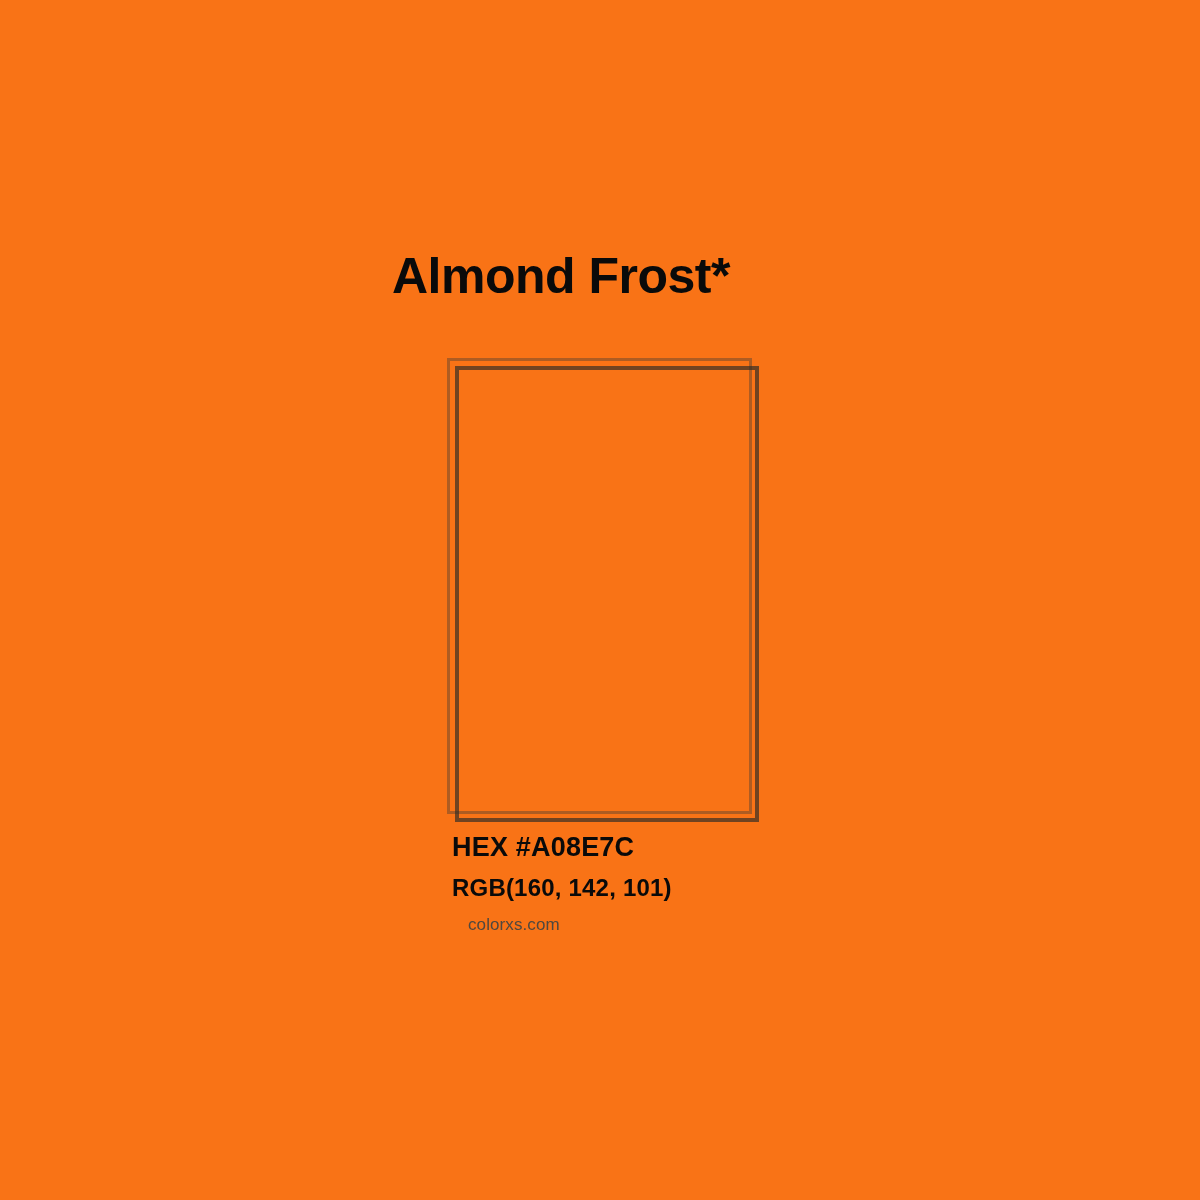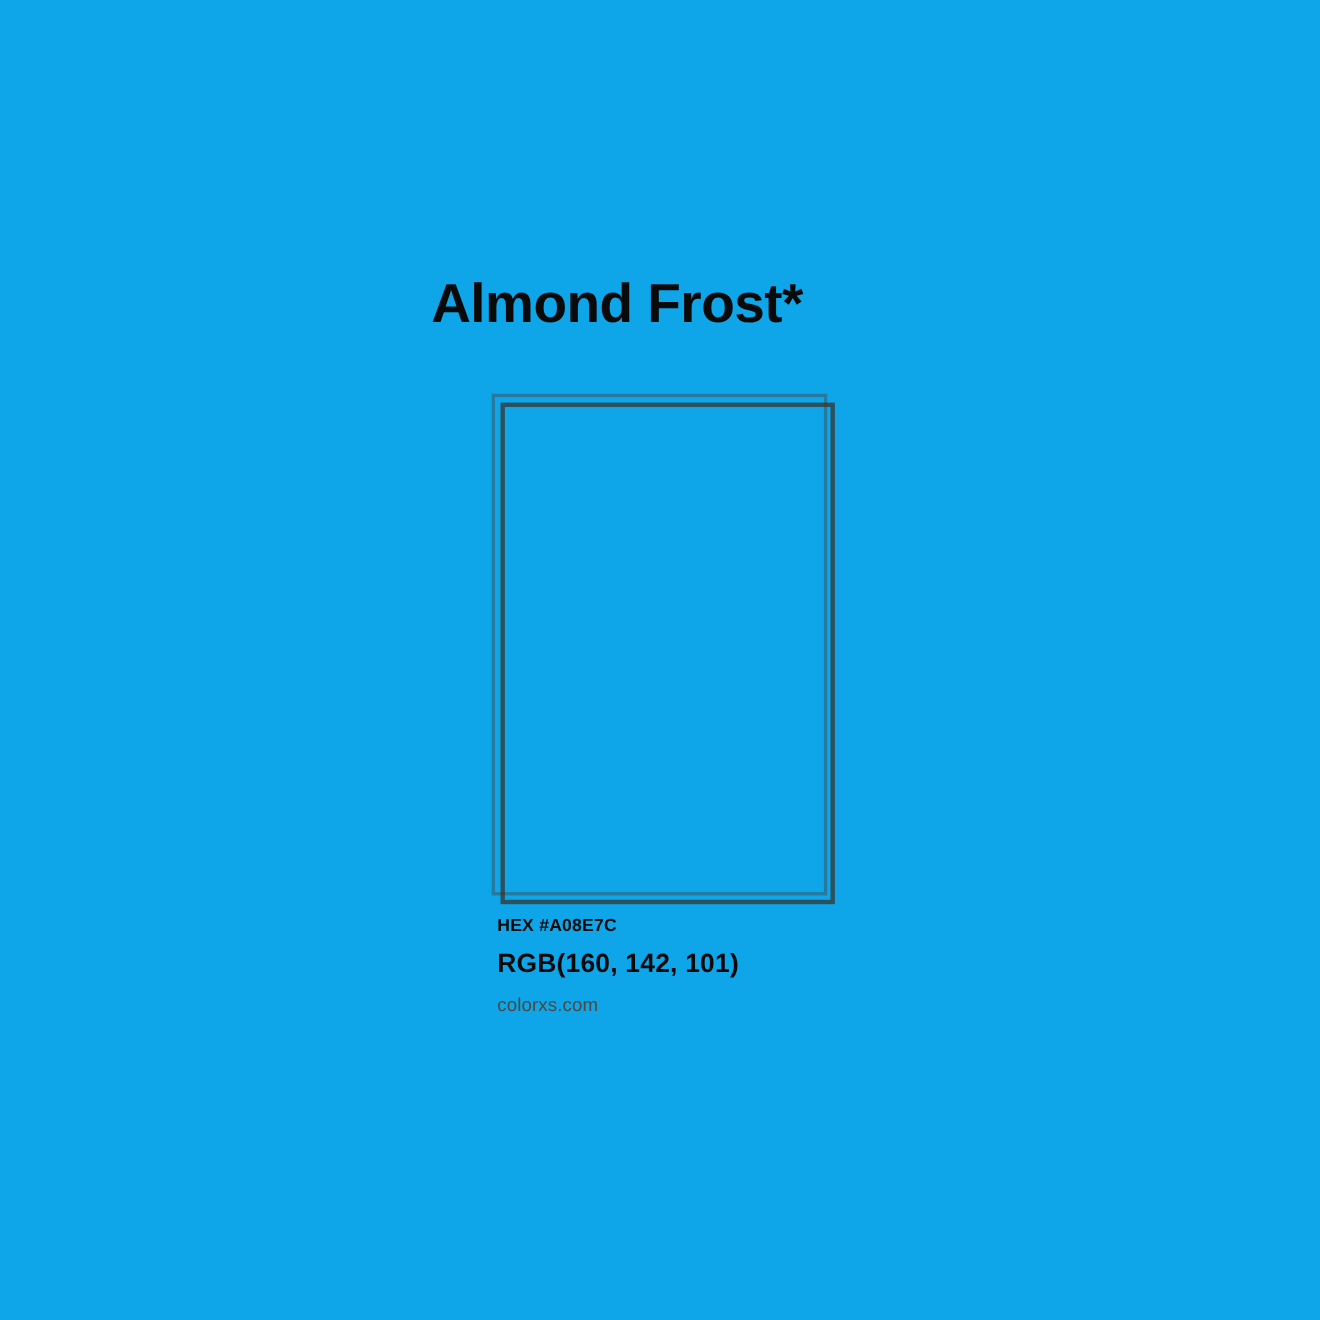--- a/index.html
+++ b/index.html
@@ -11,21 +11,21 @@
     height: 1200px;
     background: #a08e7c;
     font-family: "Liberation Sans", sans-serif;
     overflow: hidden;
   }
 
   .page {
     position: relative;
     width: 1200px;
     height: 1200px;
-    background: #0ea5e9;
+    background: #f97316;
   }
 
   
   .color-title {
     position: absolute;
     left: 392px;
     top: 249px;
     font-size: 50px;
     font-weight: 700;
     letter-spacing: -0.5px;
@@ -69,21 +69,21 @@
   }
 
   
   .info-block {
     position: absolute;
     left: 452px;
     top: 834px;
   }
 
   .info-hex {
-    font-size: 16px;
+    font-size: 27px;
     font-weight: 700;
     color: #0a0a0a;
     line-height: 1;
     letter-spacing: 0.2px;
     margin: 0 0 15px 0;
     white-space: nowrap;
   }
 
   .info-rgb {
     font-size: 24px;
@@ -94,21 +94,21 @@
     margin: 0 0 16px 0;
     white-space: nowrap;
   }
 
   .info-site {
     font-size: 17px;
     font-weight: 400;
     color: #4f483f;
     line-height: 1;
     letter-spacing: 0.1px;
-    margin: 0;
+    margin: 16px;
     white-space: nowrap;
   }
 </style>
 </head>
 <body>
 
 <div class="page">
 
   <div class="color-title">Almond Frost*</div>
 

